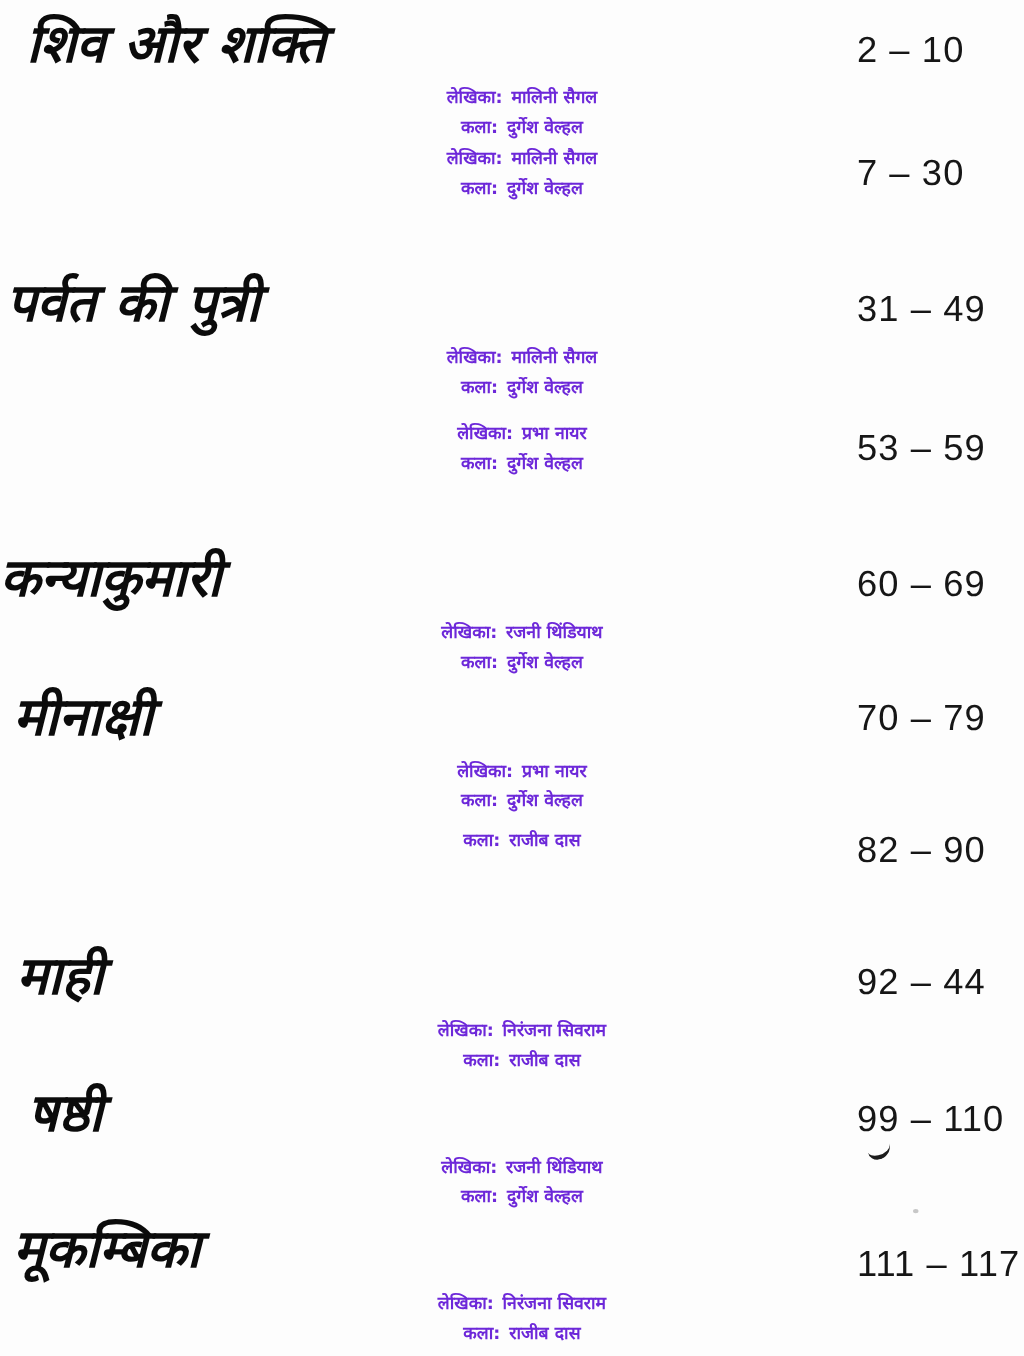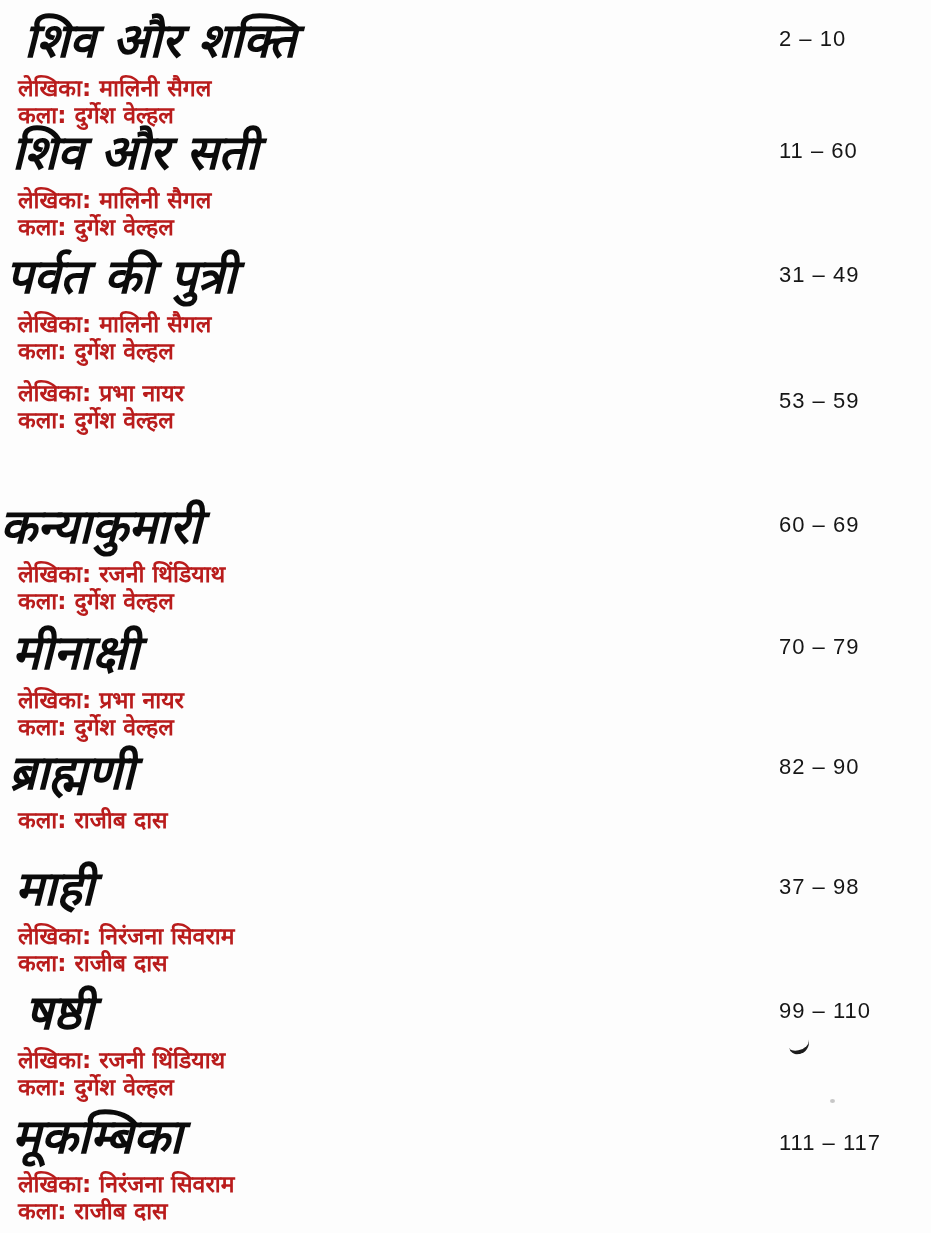--- a/index.html
+++ b/index.html
@@ -55,33 +55,34 @@
   .entry:nth-child(4) .title { margin-left: 9px;  }
   .entry:nth-child(5) .title { margin-left: 0;  }
   .entry:nth-child(7) .title { margin-left: 9px;  }
   .entry:nth-child(8) .title { margin-left: 15px; }
   .entry:nth-child(9) .title { margin-left: 25px; }
 
   .credits {
     margin-top: 6px;
     margin-left: 18px;
     font-weight: 700;
-    font-size: 23px;
+    font-size: 16px;
     line-height: 27px;
     white-space: nowrap;
-    color: #b91c1c;
+    color: #6d28d9;
+    text-align: center;
   }
   .credit-label { margin-right: 8px; }
 
   .pages {
     position: absolute;
     left: 779px;
     top: 14px;
     font-family: "Liberation Sans", "DejaVu Sans", sans-serif;
-    font-size: 22px;
+    font-size: 33px;
     font-weight: 400;
     letter-spacing: 1px;
     color: #161616;
     white-space: nowrap;
   }
   .entry:nth-child(6) .pages,
   .entry:nth-child(7) .pages { top: 10px; }
   .entry:nth-child(10) .pages { top: 22px; }
 
   
@@ -120,31 +121,30 @@
         <div class="credit-line">
           <span class="credit-label art-label">कला:</span><span class="credit-value artist-name">दुर्गेश वेल्हल</span>
         </div>
       </div>
     </div>
     <div class="pages">2 – 10</div>
   </div>
 
   <div class="entry">
     <div class="entry-left">
-      <div class="title">शिव और सती</div>
       <div class="credits">
         <div class="credit-line">
           <span class="credit-label author-label">लेखिका:</span><span class="credit-value author-name">मालिनी सैगल</span>
         </div>
         <div class="credit-line">
           <span class="credit-label art-label">कला:</span><span class="credit-value artist-name">दुर्गेश वेल्हल</span>
         </div>
       </div>
     </div>
-    <div class="pages">11 – 60</div>
+    <div class="pages">7 – 30</div>
   </div>
 
   <div class="entry">
     <div class="entry-left">
       <div class="title">पर्वत की पुत्री</div>
       <div class="credits">
         <div class="credit-line">
           <span class="credit-label author-label">लेखिका:</span><span class="credit-value author-name">मालिनी सैगल</span>
         </div>
         <div class="credit-line">
@@ -194,21 +194,20 @@
         <div class="credit-line">
           <span class="credit-label art-label">कला:</span><span class="credit-value artist-name">दुर्गेश वेल्हल</span>
         </div>
       </div>
     </div>
     <div class="pages">70 – 79</div>
   </div>
 
   <div class="entry">
     <div class="entry-left">
-      <div class="title">ब्राह्मणी</div>
       <div class="credits">
         <div class="credit-line">
           <span class="credit-label art-label">कला:</span><span class="credit-value artist-name">राजीब दास</span>
         </div>
       </div>
     </div>
     <div class="pages">82 – 90</div>
   </div>
 
   <div class="entry">
@@ -216,21 +215,21 @@
       <div class="title">माही</div>
       <div class="credits">
         <div class="credit-line">
           <span class="credit-label author-label">लेखिका:</span><span class="credit-value author-name">निरंजना सिवराम</span>
         </div>
         <div class="credit-line">
           <span class="credit-label art-label">कला:</span><span class="credit-value artist-name">राजीब दास</span>
         </div>
       </div>
     </div>
-    <div class="pages">37 – 98</div>
+    <div class="pages">92 – 44</div>
   </div>
 
   <div class="entry">
     <div class="entry-left">
       <div class="title">षष्ठी</div>
       <div class="credits">
         <div class="credit-line">
           <span class="credit-label author-label">लेखिका:</span><span class="credit-value author-name">रजनी थिंडियाथ</span>
         </div>
         <div class="credit-line">

